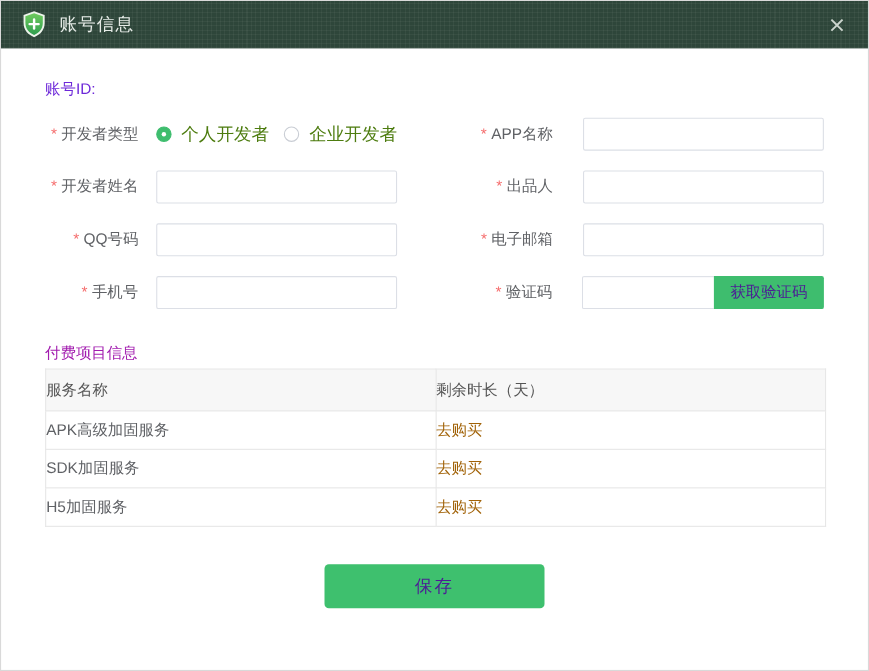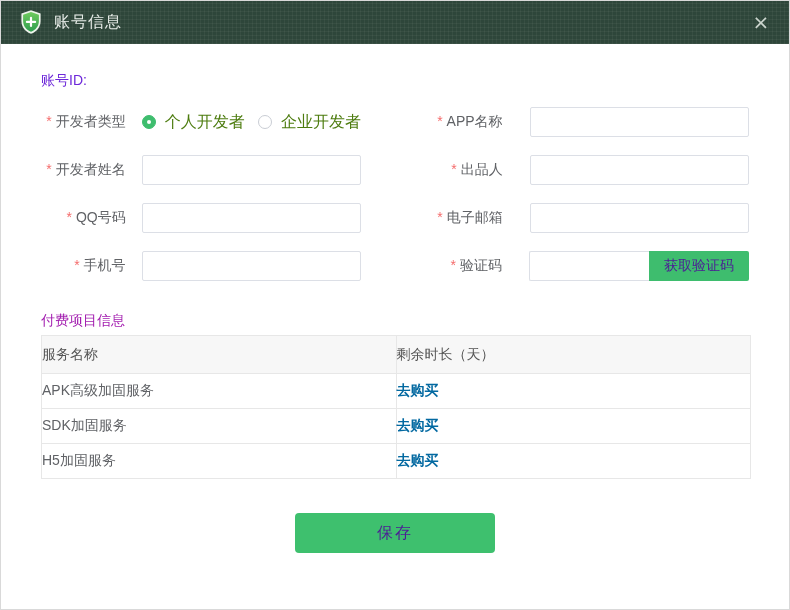--- a/index.html
+++ b/index.html
@@ -60,21 +60,21 @@
     font-size:14px; cursor:pointer; border-radius:0 2px 2px 0;
   }
   
   .paid-title { margin-top:31px; font-size:14px; color:#a21caf; height:16px; line-height:16px; }
   table.paid { margin-top:7px; width:710px; border-collapse:collapse; table-layout:fixed; }
   table.paid th, table.paid td {
     border:1px solid #e7e7e7; text-align:left; font-size:14px; font-weight:normal;
   }
   table.paid th { height:38px; background:#f7f7f7; color:#555; }
   table.paid td { height:35px; color:#606266; background:#fff; }
-  .buy-link { color:#0369a1; text-decoration:none; cursor:pointer;font-weight:bold; }
+  .buy-link { color:#a16207; text-decoration:none; cursor:pointer; }
   
   .save-row { margin-top:34px; text-align:center; }
   .save-btn {
     width:200px; height:40px; background:#3ec06e; color:#4c1d95; border:none;
     border-radius:4px; font-size:16px; cursor:pointer; letter-spacing:2px;
   }
 </style>
 </head>
 <body>
 

